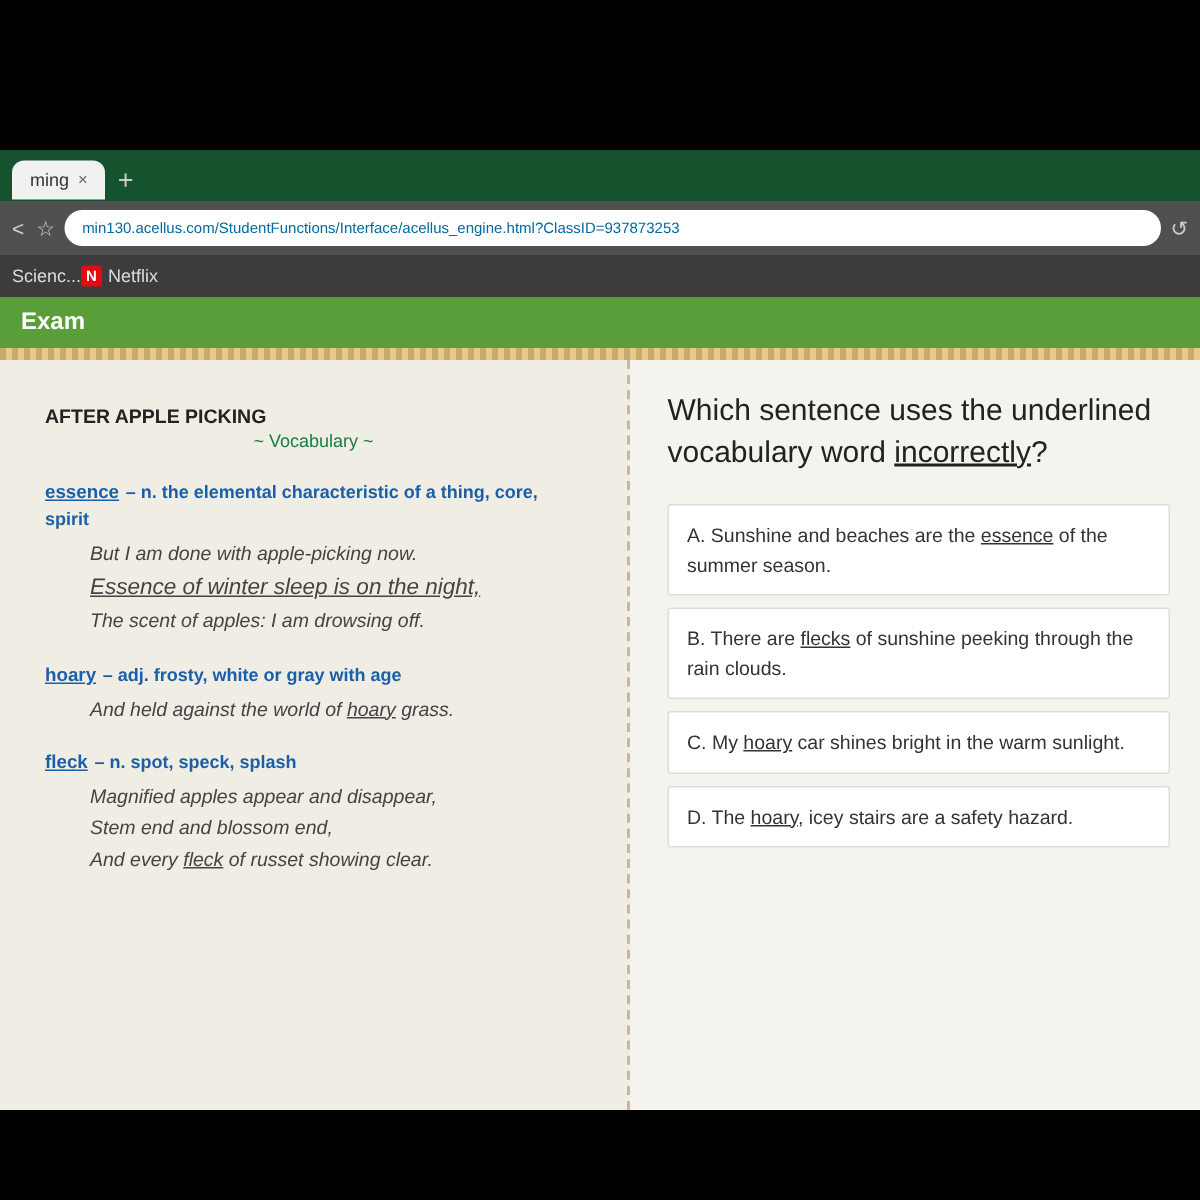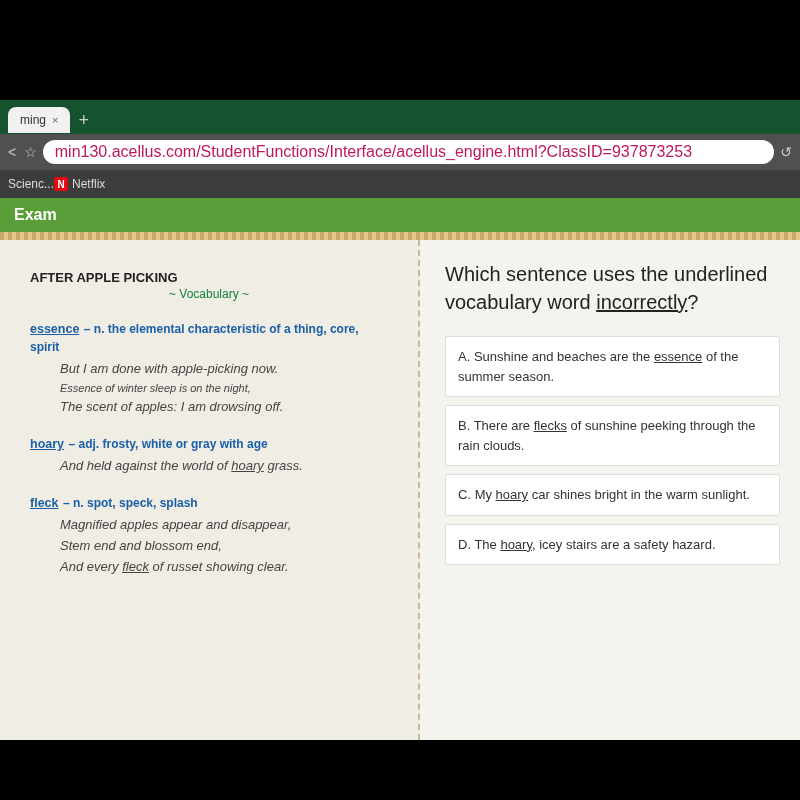--- a/index.html
+++ b/index.html
@@ -60,22 +60,22 @@
       height: 36px;
       gap: 6px;
     }
 
     .address-input {
       flex: 1;
       background: #fff;
       border: none;
       border-radius: 12px;
       padding: 3px 12px;
-      font-size: 16px;
-      color: #be185d;
+      font-size: 10px;
+      color: #0369a1;
       height: 24px;
     }
 
     .nav-icons {
       display: flex;
       gap: 8px;
       align-items: center;
     }
 
     .nav-icon {
@@ -188,24 +188,25 @@
     }
 
     .vocab-line {
       font-size: 13px;
       color: #444;
       font-style: italic;
       line-height: 1.6;
     }
 
     .vocab-line-underline {
-      font-size: 11px;
+      font-size: 15px;
       color: #444;
       font-style: italic;
       line-height: 1.6;
+      text-decoration: underline;
     }
 
     
     .right-panel {
       flex: 1;
       padding: 20px 20px 20px 25px;
       background: #f5f3ee;
     }
 
     .question-title {

